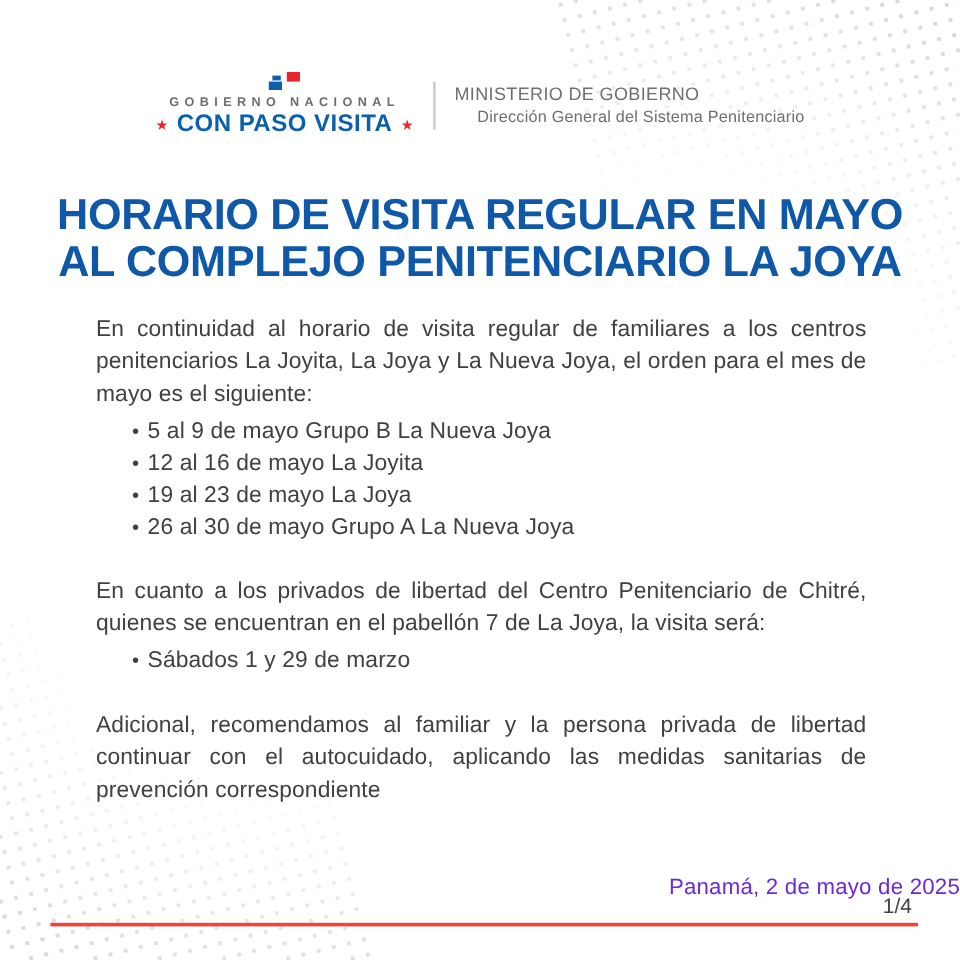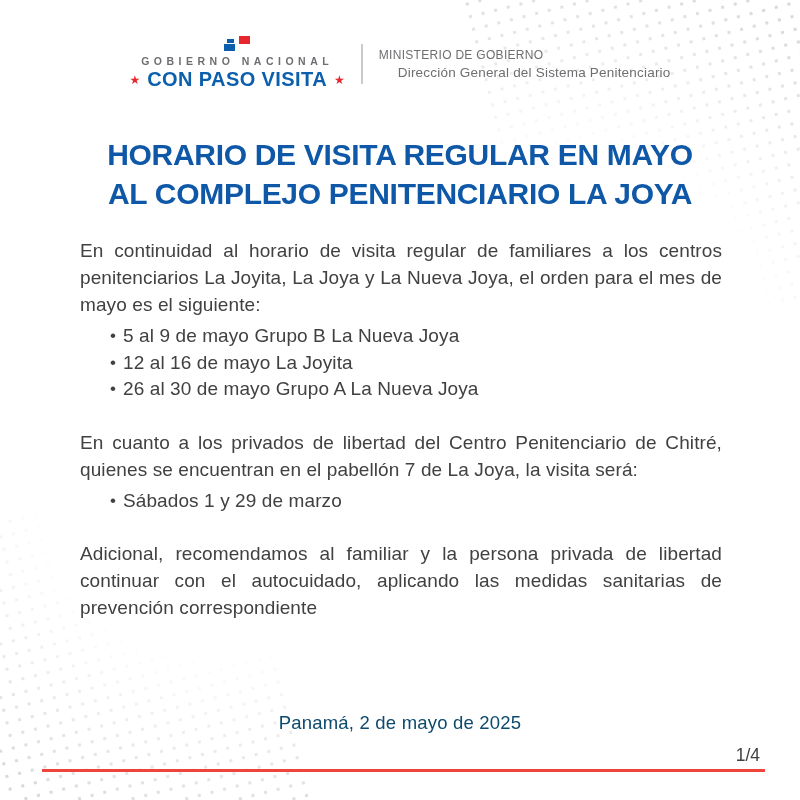--- a/index.html
+++ b/index.html
@@ -47,20 +47,21 @@
   }
   
   .header {
     position: relative;
     z-index: 1;
     display: flex;
     justify-content: center;
     align-items: center;
     gap: 16px;
     padding-top: 36px;
+    margin-top: 24px;
   }
   .logo {
     display: flex;
     flex-direction: column;
     align-items: center;
   }
   .flag {
     position: relative;
     width: 26px;
     height: 15px;
@@ -114,39 +115,39 @@
     height: 40px;
     background: #c9cacb;
   }
   .ministry {
     display: flex;
     flex-direction: column;
     justify-content: center;
     gap: 3px;
   }
   .ministry-1 {
-    font-size: 12px;
+    font-size: 15px;
     color: #6d6e71;
     letter-spacing: 0.3px;
   }
   .ministry-2 {
     font-size: 13.5px;
     color: #6d6e71;
     letter-spacing: 0.2px;
     padding-left: 19px;
   }
   
   .title {
     position: relative;
     z-index: 1;
     margin: 44px 40px 0 40px;
     text-align: center;
     color: #0e58a7;
     font-weight: bold;
-    font-size: 30px;
+    font-size: 36px;
     line-height: 39px;
     letter-spacing: -0.3px;
   }
   .title .t-line { display: block; }
   
   .content {
     position: relative;
     z-index: 1;
     width: 642px;
     margin: 24px 0 0 80px;
@@ -176,23 +177,23 @@
     top: 0;
     font-size: 17px;
     color: #414042;
   }
   
   .dateline {
     position: absolute;
     z-index: 1;
     left: 0;
     right: 0;
-    bottom: 66px;
-    text-align: center;
-    color: #0c4a6e;
+    bottom: 50px;
+    text-align: right;
+    color: #6d28d9;
     font-size: 18.5px;
     letter-spacing: 0.2px;
   }
   .page-indicator {
     position: absolute;
     z-index: 1;
     right: 40px;
     bottom: 34px;
     color: #414042;
     font-size: 17.5px;
@@ -240,20 +241,21 @@
     <span class="t-line">HORARIO DE VISITA REGULAR EN MAYO</span>
     <span class="t-line">AL COMPLEJO PENITENCIARIO LA JOYA</span>
   </h1>
 
   <main class="content">
     <p class="p-justify">En continuidad al horario de visita regular de familiares a los centros penitenciarios La Joyita, La Joya y La Nueva Joya, el orden para el mes de mayo es el siguiente:</p>
 
     <ul class="bullets">
       <li><span>5 al 9 de mayo Grupo B La Nueva Joya</span></li>
       <li><span>12 al 16 de mayo La Joyita</span></li>
+      <li><span>19 al 23 de mayo La Joya</span></li>
       <li><span>26 al 30 de mayo Grupo A La Nueva Joya</span></li>
     </ul>
 
 
     <p class="p-justify">En cuanto a los privados de libertad del Centro Penitenciario de Chitré, quienes se encuentran en el pabellón 7 de La Joya, la visita será:</p>
 
     <ul class="bullets">
       <li><span>Sábados 1 y 29 de marzo</span></li>
     </ul>
 

